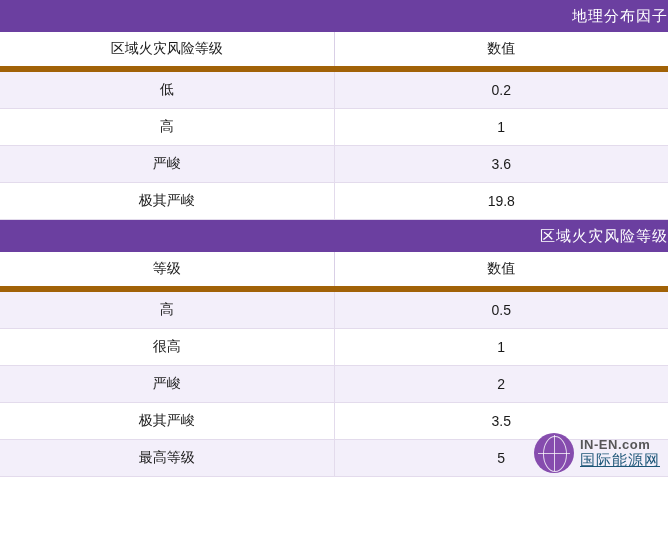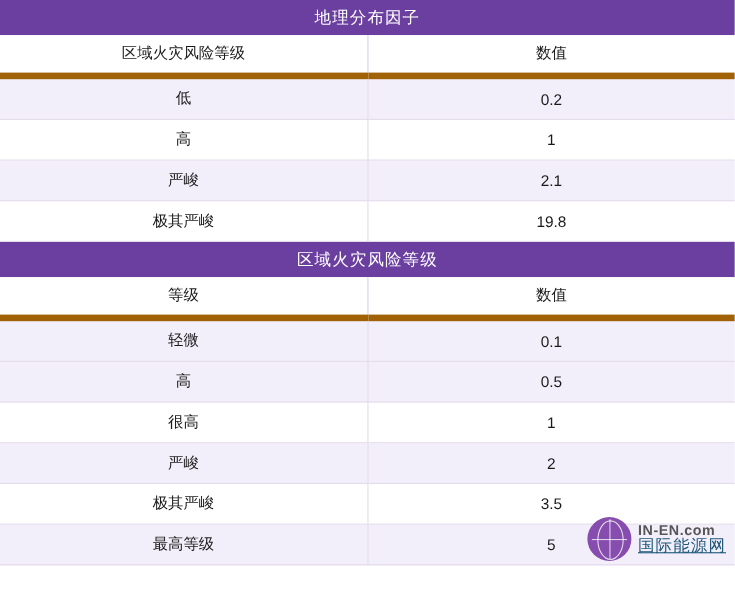--- a/index.html
+++ b/index.html
@@ -22,21 +22,21 @@
     border-collapse: collapse;
     table-layout: fixed;
   }
   table.data-table td {
     padding: 0;
     margin: 0;
   }
   .section-header td {
     background: #6b3fa0;
     color: #ffffff;
-    text-align: center;
+    text-align: right;
     font-size: 15px;
     height: 32px;
     letter-spacing: 1px;
   }
   .col-head td {
     background: #ffffff;
     color: #1a1a1a;
     text-align: center;
     font-size: 14px;
     height: 34px;
@@ -145,37 +145,33 @@
       <tr class="data-row even">
         <td class="cell-left">低</td>
         <td class="cell-right">0.2</td>
       </tr>
       <tr class="data-row odd">
         <td class="cell-left">高</td>
         <td class="cell-right">1</td>
       </tr>
       <tr class="data-row even">
         <td class="cell-left">严峻</td>
-        <td class="cell-right">2.1</td>
+        <td class="cell-right">3.6</td>
       </tr>
       <tr class="data-row odd">
         <td class="cell-left">极其严峻</td>
         <td class="cell-right">19.8</td>
       </tr>
 
       <tr class="section-header">
         <td colspan="2">区域火灾风险等级</td>
       </tr>
       <tr class="col-head">
         <td class="cell-left">等级</td>
         <td class="cell-right">数值</td>
-      </tr>
-      <tr class="data-row even">
-        <td class="cell-left">轻微</td>
-        <td class="cell-right">0.1</td>
       </tr>
       <tr class="data-row even">
         <td class="cell-left">高</td>
         <td class="cell-right">0.5</td>
       </tr>
       <tr class="data-row odd">
         <td class="cell-left">很高</td>
         <td class="cell-right">1</td>
       </tr>
       <tr class="data-row even">

